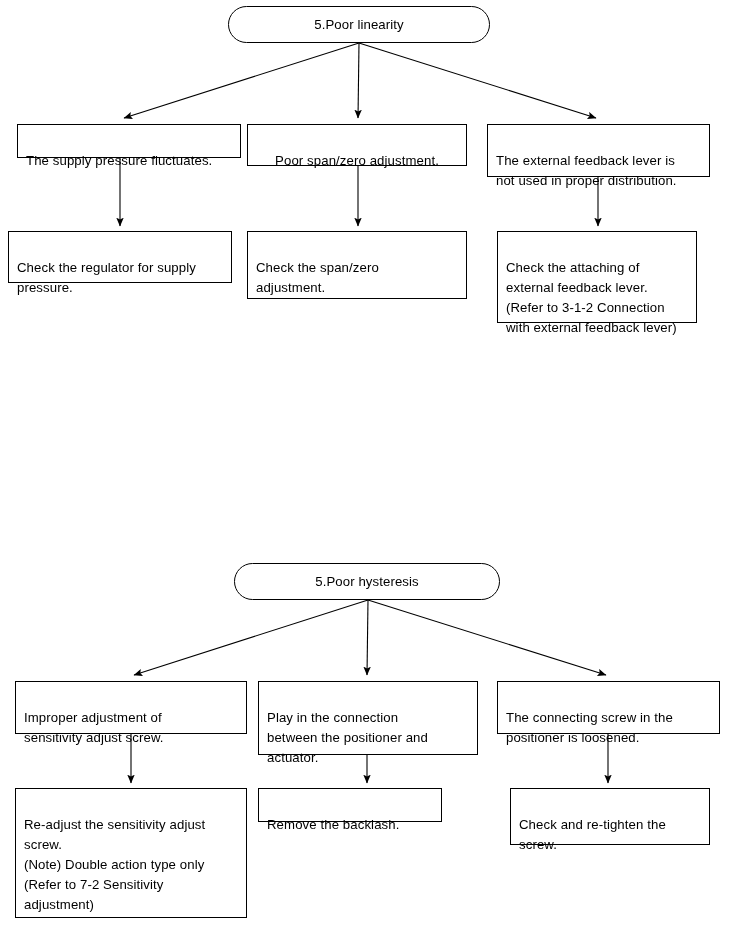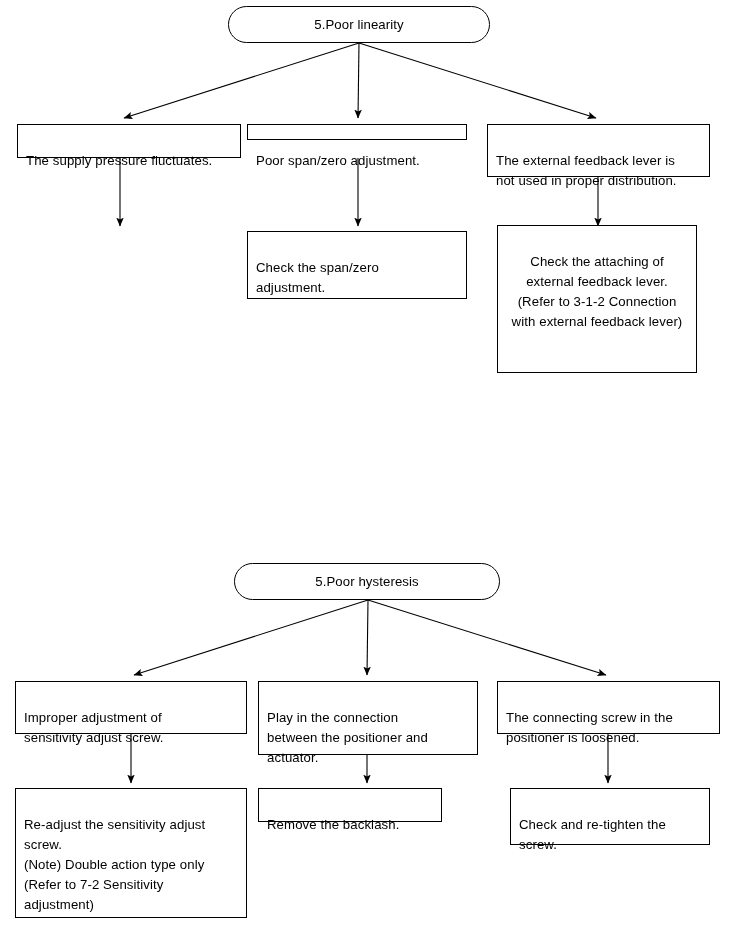--- a/index.html
+++ b/index.html
@@ -87,36 +87,40 @@
   </svg>
 
   <div class="node terminator" style="left:228px; top:6px; width:262px; height:37px;">
     <span class="node-text">5.Poor linearity</span>
   </div>
 
   <div class="node" style="left:8px; top:124px; width:224px; height:34px;margin-left:9px;">
     <span class="node-text">The supply pressure fluctuates.</span>
   </div>
 
-  <div class="node" style="left:247px; top:124px; width:220px; height:16px;">
+  <div class="node" style="left:247px; top:124px; width:220px; height:42px;text-align:center;">
     <span class="node-text">Poor span/zero adjustment.</span>
   </div>
 
   <div class="node" style="left:487px; top:124px; width:223px; height:53px;">
     <span class="node-text">The external feedback lever is
 not used in proper distribution.</span>
   </div>
 
+  <div class="node" style="left:8px; top:231px; width:224px; height:52px;">
+    <span class="node-text">Check the regulator for supply
+pressure.</span>
+  </div>
 
   <div class="node" style="left:247px; top:231px; width:220px; height:68px;">
     <span class="node-text">Check the span/zero
 adjustment.</span>
   </div>
 
-  <div class="node" style="left:497px; top:225px; width:200px; height:148px;text-align:center;">
+  <div class="node" style="left:497px; top:231px; width:200px; height:92px;">
     <span class="node-text">Check the attaching of
 external feedback lever.
 (Refer to 3-1-2 Connection
 with external feedback lever)</span>
   </div>
 
   <div class="node terminator" style="left:234px; top:563px; width:266px; height:37px;">
     <span class="node-text">5.Poor hysteresis</span>
   </div>
 

